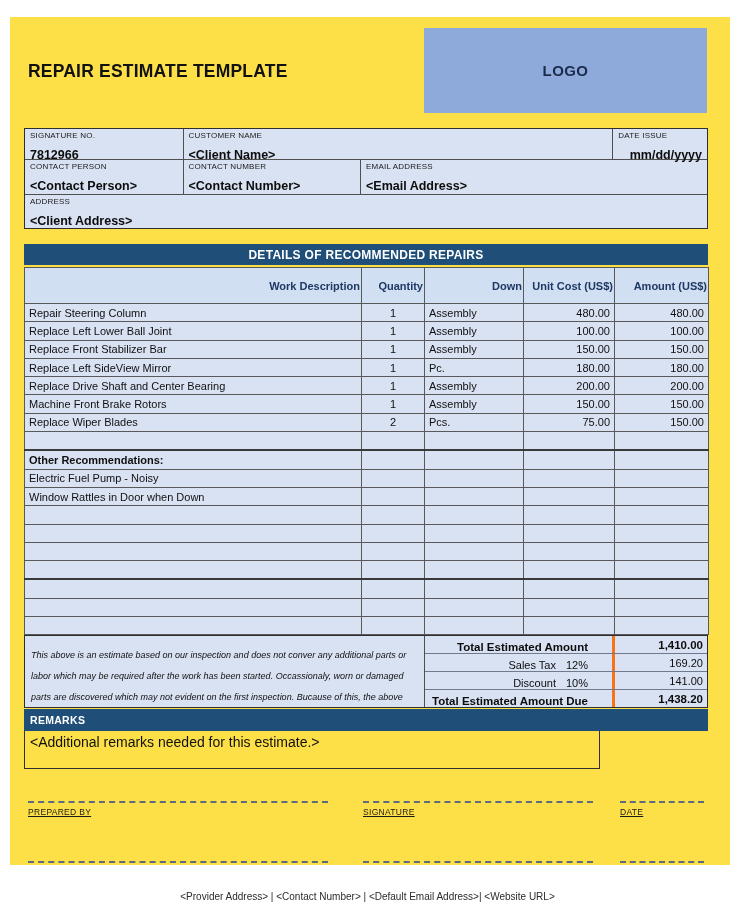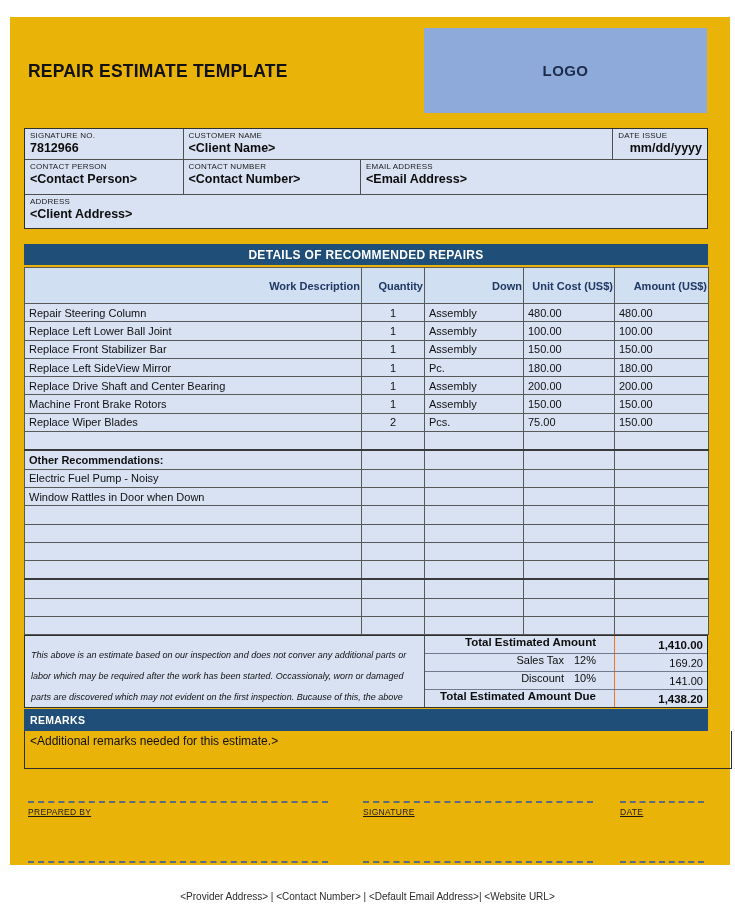--- a/index.html
+++ b/index.html
@@ -1,59 +1,59 @@
 <!DOCTYPE html>
 <html><head>
 <meta charset="utf-8">
 <style>
   html,body{margin:0;padding:0;}
   body{width:735px;height:921px;background:#ffffff;font-family:"Liberation Sans",sans-serif;position:relative;overflow:hidden;}
   .page{position:absolute;left:0;top:0;width:735px;height:921px;}
-  .panel{position:absolute;left:10px;top:17px;width:720px;height:848px;background:#eab308;}
+  .panel{position:absolute;left:10px;top:17px;width:720px;height:848px;background:#fde047;}
 
   .title{position:absolute;left:18px;top:44px;font-size:17.5px;font-weight:bold;color:#111;letter-spacing:.2px;}
   .logo{position:absolute;left:414px;top:11px;width:283px;height:85px;background:#8eaadb;display:flex;align-items:center;justify-content:center;}
   .logo span{font-weight:bold;font-size:15px;color:#1c2b4a;letter-spacing:.4px;}
 
   .info{position:absolute;left:14px;top:111px;width:684px;border:1px solid #2f2f2f;background:#d9e2f3;box-sizing:border-box;}
   .irow{display:flex;border-bottom:1px solid #4f4f4f;}
   .irow:last-child{border-bottom:none;}
   .icell{border-right:1px solid #4f4f4f;padding:2px 5px 3px;box-sizing:border-box;}
   .icell:last-child{border-right:none;}
   .ilabel{font-size:8px;color:#1a1a1a;letter-spacing:.2px;}
-  .ival{font-size:12.5px;font-weight:bold;color:#0d0d0d;margin-top:1px;white-space:nowrap;}
+  .ival{font-size:12.5px;font-weight:bold;color:#0d0d0d;margin-top:8px;white-space:nowrap;}
   .ival.right{text-align:right;}
   .r1 .icell{height:30px;} .r2 .icell{height:34px;} .r3 .icell{height:33px;}
   .w159{width:159px;} .w431{width:431px;} .w94{width:94px;} .w178{width:178px;} .w347{width:347px;} .wfull{width:100%;}
 
   .banner{position:absolute;left:14px;top:227px;width:684px;height:21px;background:#1f4e79;color:#fff;font-weight:bold;font-size:12px;display:flex;align-items:center;justify-content:center;letter-spacing:.3px;box-sizing:border-box;}
 
   .repairs{position:absolute;left:14px;top:250px;width:684px;border-collapse:collapse;table-layout:fixed;background:#d9e2f3;border:1.5px solid #2f2f2f;}
   .repairs th,.repairs td{border:1px solid #595959;overflow:hidden;}
   .repairs thead th{background:#d0dff1;color:#1f3864;font-size:11px;font-weight:bold;height:35px;text-align:right;padding:0 1px;}
   .repairs th.col-desc{text-align:right;padding-left:4px;}
   .repairs th.nowrap{white-space:nowrap;}
   .repairs td{height:17.3px;font-size:11px;color:#101010;padding:0 4px;white-space:nowrap;}
   .repairs td.col-qty{text-align:center;}
-  .repairs td.col-cost,.repairs td.col-amount{}
+  .repairs td.col-cost,.repairs td.col-amount{text-align:right;}
   .repairs td.bold{font-weight:bold;}
   .repairs tr.rule-above td{border-top:2px solid #3a3a3a;}
 
   .totals{position:absolute;left:14px;top:618px;width:684px;height:73px;border:1px solid #2f2f2f;box-sizing:border-box;display:flex;background:#d9e2f3;}
   .disclaimer{width:400px;border-right:1px solid #4f4f4f;box-sizing:border-box;font-style:italic;font-size:9px;line-height:21px;padding:9px 9px 0 6px;color:#101010;}
   .tot-rows{flex:1;display:flex;flex-direction:column;}
   .trow{flex:1;display:flex;border-bottom:1px solid #707a8c;}
   .trow:last-child{border-bottom:none;}
-  .tlabel{width:190px;box-sizing:border-box;border-right:1px solid #f97316;font-size:11px;color:#0d0d0d;display:flex;align-items:flex-start;justify-content:flex-end;padding-right:18px;white-space:nowrap;}
+  .tlabel{width:190px;box-sizing:border-box;border-right:3px solid #f97316;font-size:11px;color:#0d0d0d;display:flex;align-items:flex-end;justify-content:flex-end;padding-right:24px;white-space:nowrap;}
   .tpct{margin-left:10px;}
   .tvalue{flex:1;font-size:11px;color:#0d0d0d;display:flex;align-items:center;justify-content:flex-end;padding-right:4px;}
   .trow.bold .tlabel,.trow.bold .tvalue{font-weight:bold;font-size:11.5px;}
 
   .remarks-bar{position:absolute;left:14px;top:692px;width:684px;height:22px;background:#1f4e79;color:#fff;font-weight:bold;font-size:10.5px;display:flex;align-items:center;padding-left:6px;box-sizing:border-box;letter-spacing:.3px;}
-  .remarks-box{position:absolute;left:14px;top:714px;width:708px;height:38px;border:1px solid #2f2f2f;border-top:none;box-sizing:border-box;font-size:12px;color:#101010;padding:3px 5px;}
+  .remarks-box{position:absolute;left:14px;top:714px;width:576px;height:38px;border:1px solid #2f2f2f;border-top:none;box-sizing:border-box;font-size:14px;color:#101010;padding:3px 5px;}
 
   .sig-line{position:absolute;height:0;border-top:2px dashed #5d6b80;}
   .s1a{left:18px;top:784px;width:300px;} .s1b{left:353px;top:784px;width:230px;} .s1c{left:610px;top:784px;width:84px;}
   .s2a{left:18px;top:844px;width:300px;} .s2b{left:353px;top:844px;width:230px;} .s2c{left:610px;top:844px;width:84px;}
   .sig-label{position:absolute;top:790px;font-size:8.5px;letter-spacing:.3px;color:#1a1a1a;text-decoration:underline;}
   .sl1{left:18px;} .sl2{left:353px;} .sl3{left:610px;}
 
   .footer{position:absolute;left:0;top:891px;width:735px;text-align:center;font-size:10px;color:#2b2b2b;}
 </style>
 </head>

